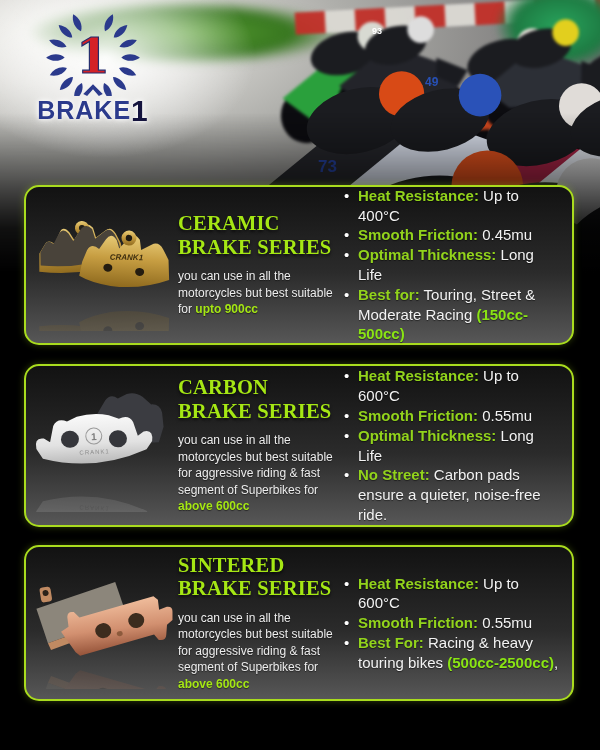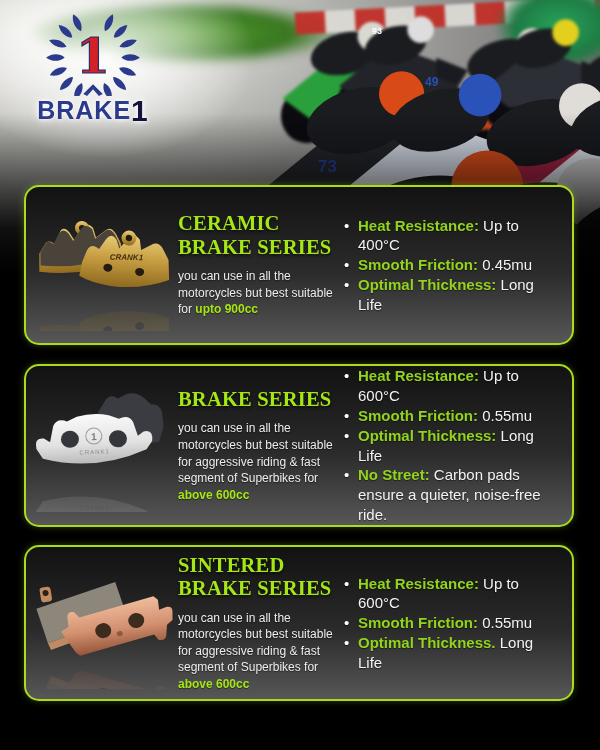--- a/index.html
+++ b/index.html
@@ -176,20 +176,21 @@
         <h2 class="title">
           <span>CERAMIC</span>
           <span>BRAKE SERIES</span>
         </h2>
         <p class="desc"><span>you can use in all the motorcycles but best suitable for </span><strong class="hl">upto 900cc</strong></p>
       </div>
       <ul class="specs">
         <li class="spec"><span class="spec-label">Heat Resistance:</span><span> Up to 400°C</span><span class="spec-hl"></span><span></span></li>
         <li class="spec"><span class="spec-label">Smooth Friction:</span><span> 0.45mu</span><span class="spec-hl"></span><span></span></li>
         <li class="spec"><span class="spec-label">Optimal Thickness:</span><span> Long Life</span><span class="spec-hl"></span><span></span></li>
+        <li class="spec"><span class="spec-label">Best for:</span><span> Touring, Street &amp; Moderate Racing </span><span class="spec-hl">(150cc-500cc)</span><span></span></li>
       </ul>
     </section>
 
     <section class="card card-2">
       <figure class="pad-fig">
         <svg width="148" height="132" viewBox="0 0 148 132" xmlns="http://www.w3.org/2000/svg">
           <defs>
             <linearGradient id="whitep" x1="0" y1="0" x2="0" y2="1">
               <stop offset="0" stop-color="#fafafa"></stop>
                 <stop offset=".6" stop-color="#e2e2e2"></stop>
@@ -207,20 +208,21 @@
               <circle cx="60" cy="26" r="8" fill="none" stroke="#9a9a9a" stroke-width="1"></circle>
               <text x="60" y="30" font-size="10" font-weight="bold" fill="#7d7d7d" text-anchor="middle">1</text>
               <text x="60" y="44" font-size="6" fill="#8c8c8c" text-anchor="middle" letter-spacing="1">CRANK1</text>
             </g>
           </g>
           <use href="#car" transform="translate(0,200) scale(1,-1)" opacity="0.15"></use>
         </svg>
       </figure>
       <div class="info">
         <h2 class="title">
+          <span>CARBON</span>
           <span>BRAKE SERIES</span>
         </h2>
         <p class="desc"><span>you can use in all the motorcycles but best suitable for aggressive riding &amp; fast segment of Superbikes for </span><strong class="hl">above 600cc</strong></p>
       </div>
       <ul class="specs">
         <li class="spec"><span class="spec-label">Heat Resistance:</span><span> Up to 600°C</span><span class="spec-hl"></span><span></span></li>
         <li class="spec"><span class="spec-label">Smooth Friction:</span><span> 0.55mu</span><span class="spec-hl"></span><span></span></li>
         <li class="spec"><span class="spec-label">Optimal Thickness:</span><span> Long Life</span><span class="spec-hl"></span><span></span></li>
         <li class="spec"><span class="spec-label">No Street:</span><span> Carbon pads ensure a quieter, noise-free ride.</span><span class="spec-hl"></span><span></span></li>
       </ul>
@@ -256,18 +258,18 @@
       <div class="info">
         <h2 class="title">
           <span>SINTERED</span>
           <span>BRAKE SERIES</span>
         </h2>
         <p class="desc"><span>you can use in all the motorcycles but best suitable for aggressive riding &amp; fast segment of Superbikes for </span><strong class="hl">above 600cc</strong></p>
       </div>
       <ul class="specs">
         <li class="spec"><span class="spec-label">Heat Resistance:</span><span> Up to 600°C</span><span class="spec-hl"></span><span></span></li>
         <li class="spec"><span class="spec-label">Smooth Friction:</span><span> 0.55mu</span><span class="spec-hl"></span><span></span></li>
-        <li class="spec"><span class="spec-label">Optimal Thickness.</span><span> Long Life</span><span class="spec-hl"></span><span></span></li>
+        <li class="spec"><span class="spec-label">Best For:</span><span> Racing &amp; heavy touring bikes </span><span class="spec-hl">(500cc-2500cc)</span><span>,</span></li>
       </ul>
     </section>
 
   </main>
 </div>
 
 </body></html>

